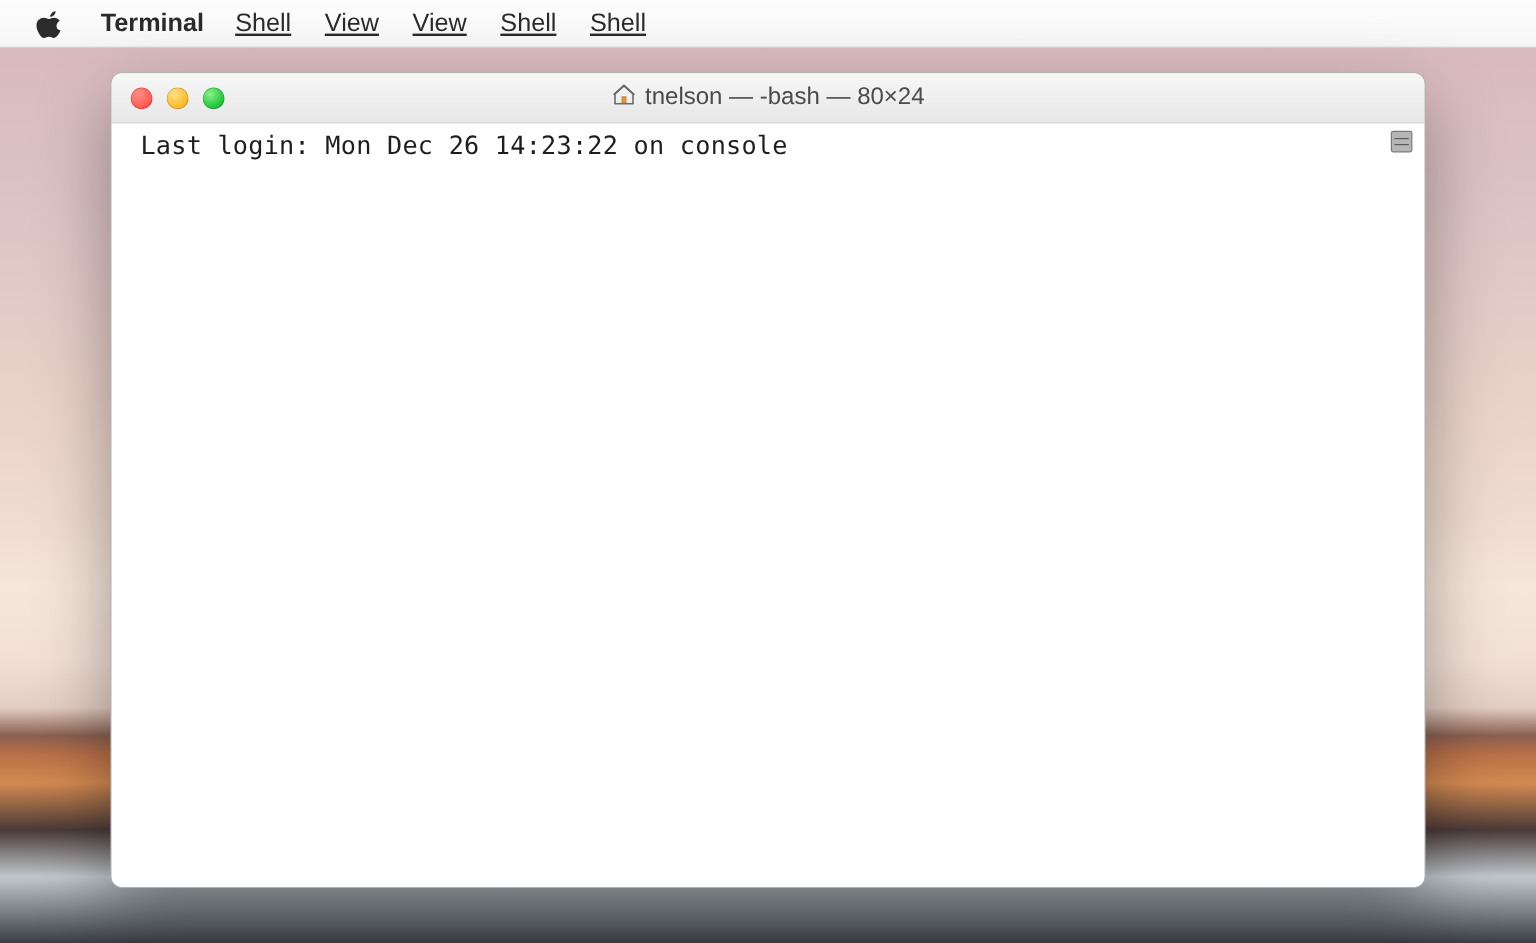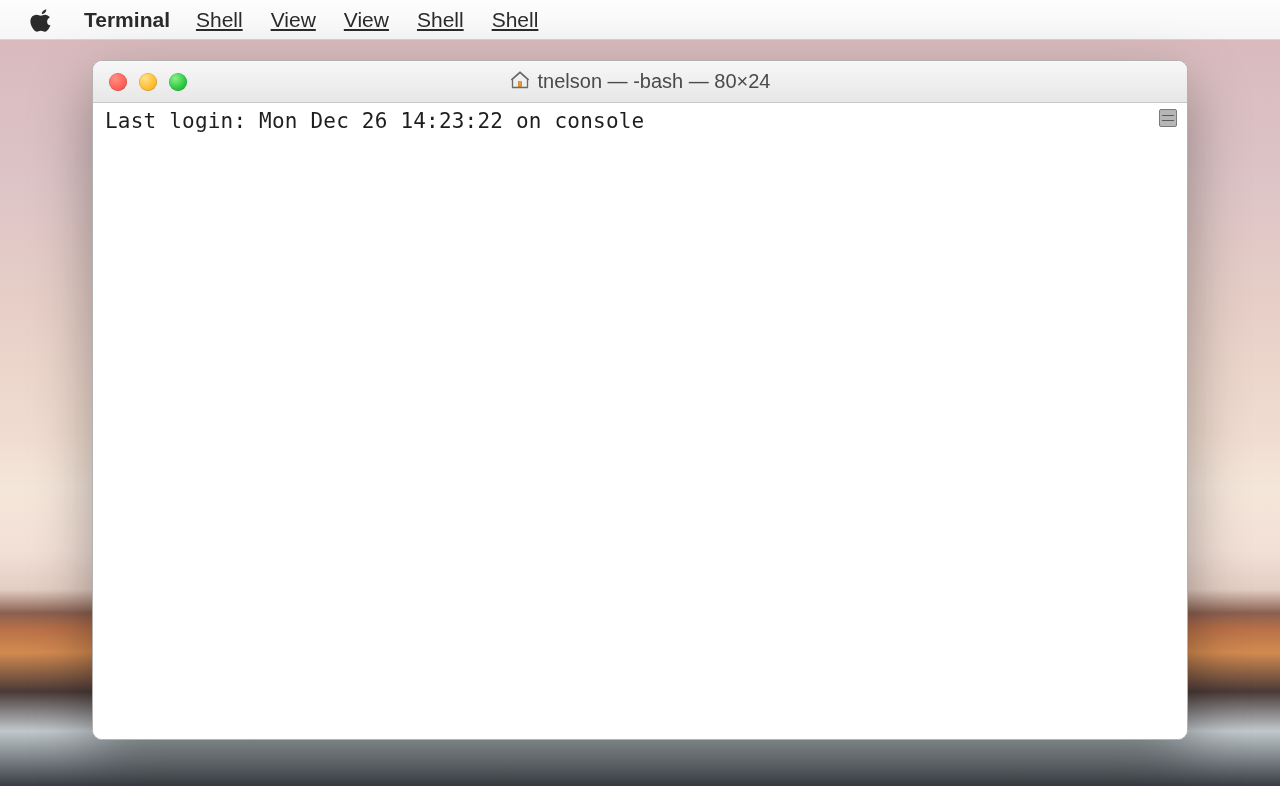--- a/index.html
+++ b/index.html
@@ -120,21 +120,21 @@
       font-size: 20px;
       color: #4a4a4a;
       font-weight: 400;
     }
 
     .terminal-body {
       position: relative;
       width: 100%;
       height: calc(100% - 42px);
       background: #ffffff;
-      padding: 6px 12px;
+      padding: 6px 24px;
       font-family: "Menlo", "Monaco", "Consolas", monospace;
       font-size: 21px;
       line-height: 25px;
       color: #1e1e1e;
       letter-spacing: 0.2px;
     }
     .terminal-line {
       white-space: pre;
     }
     .cursor {

